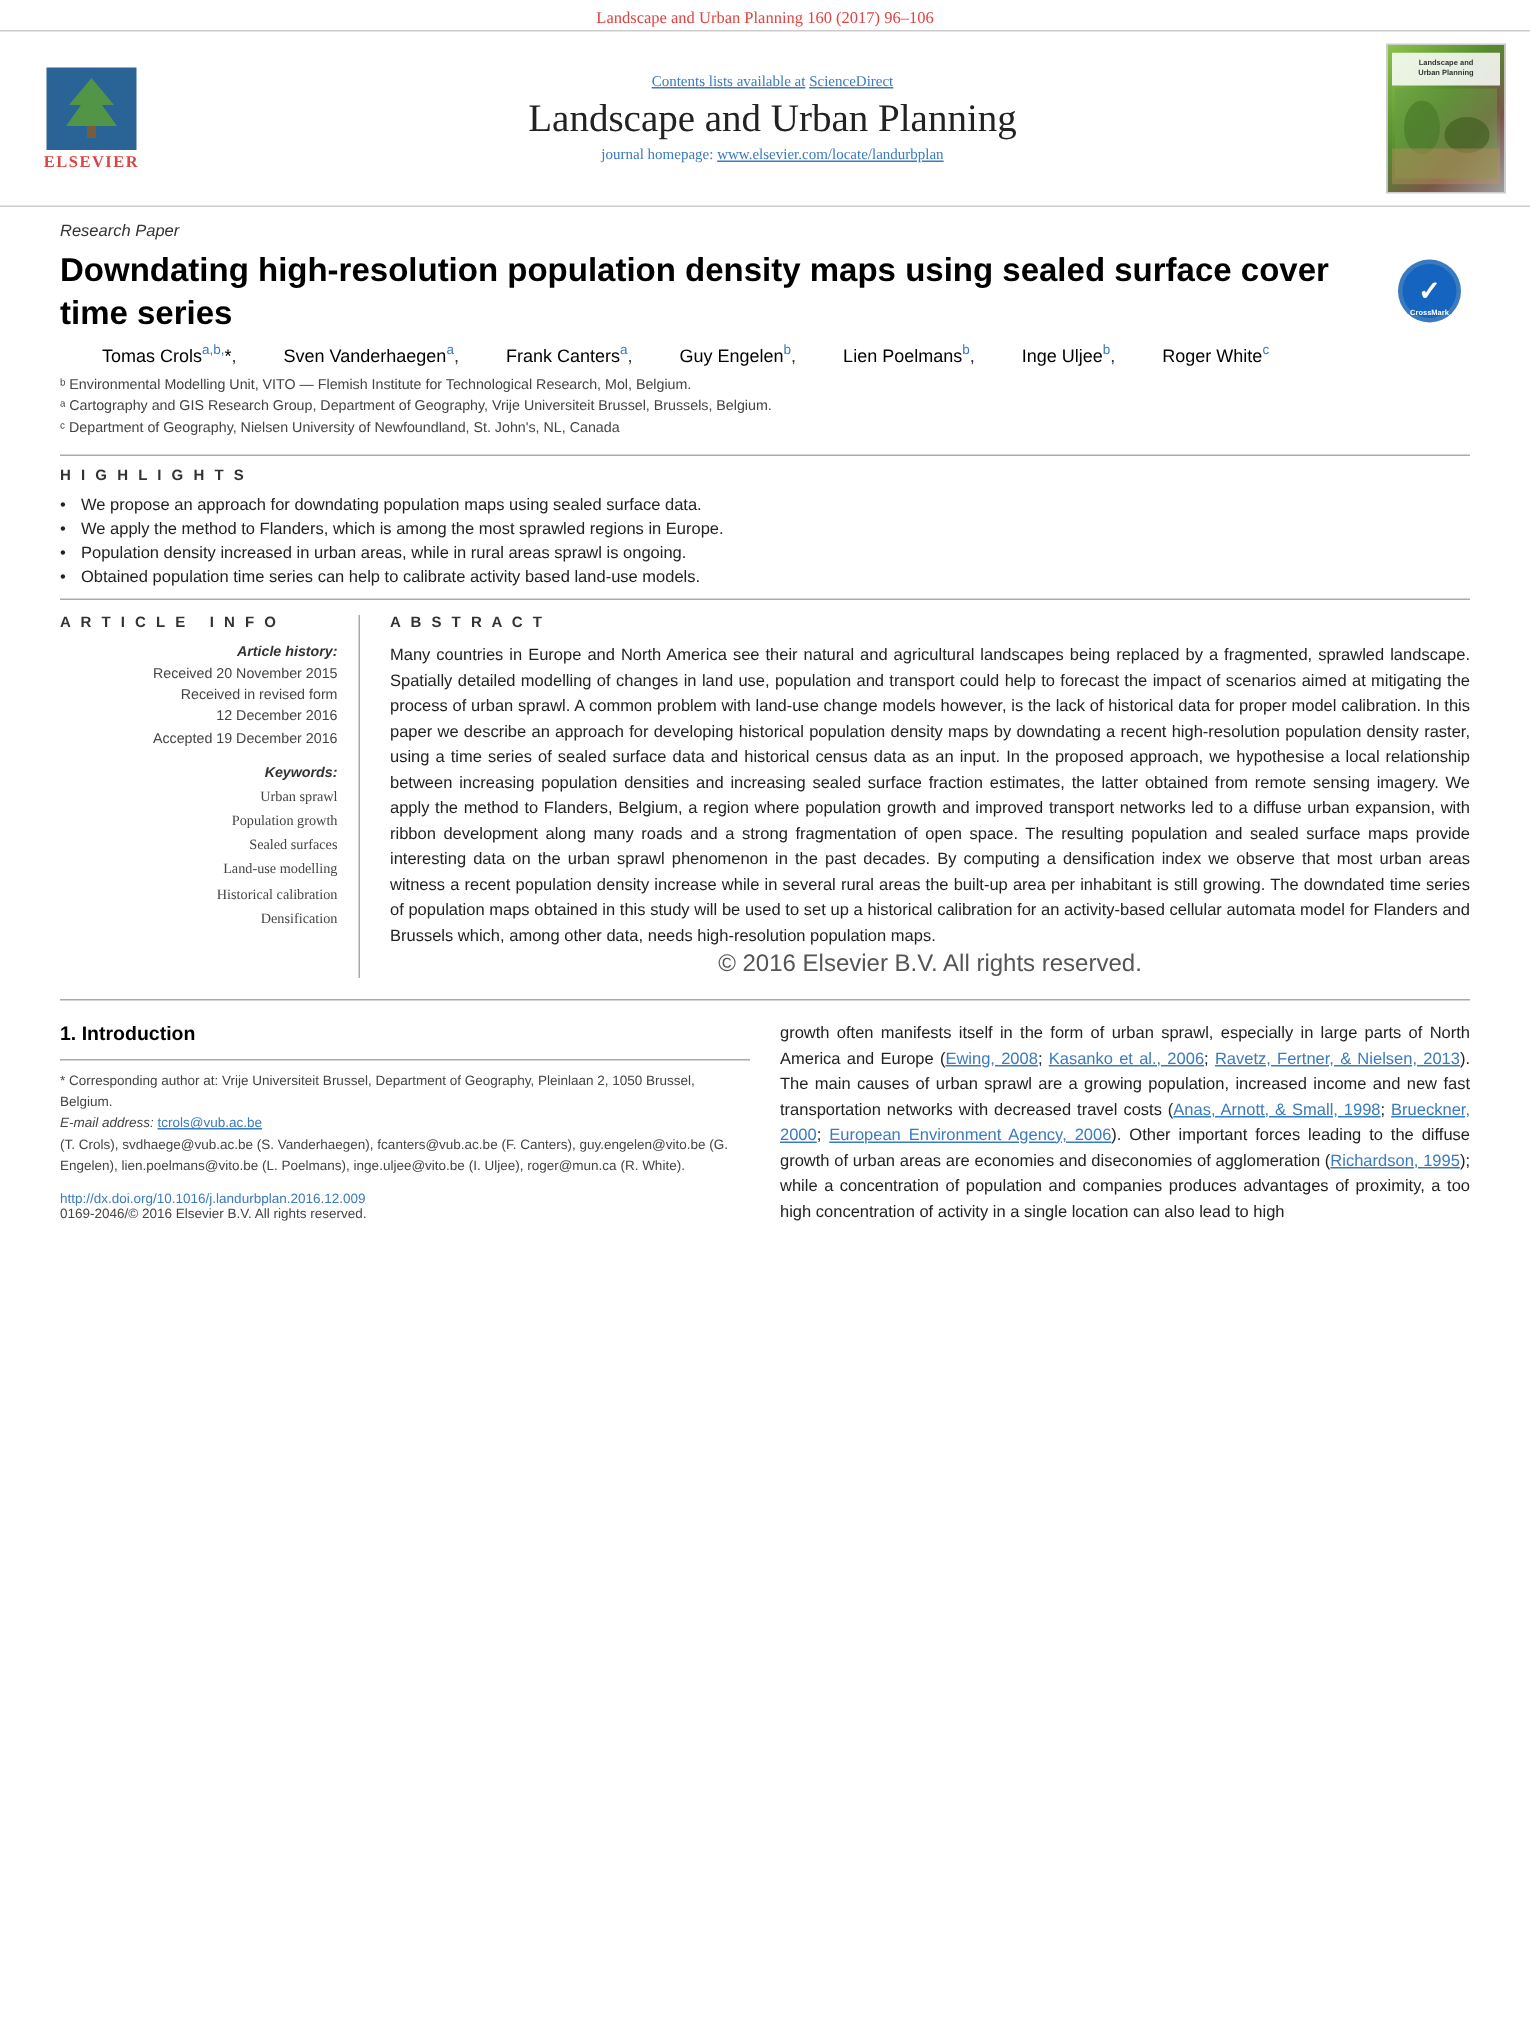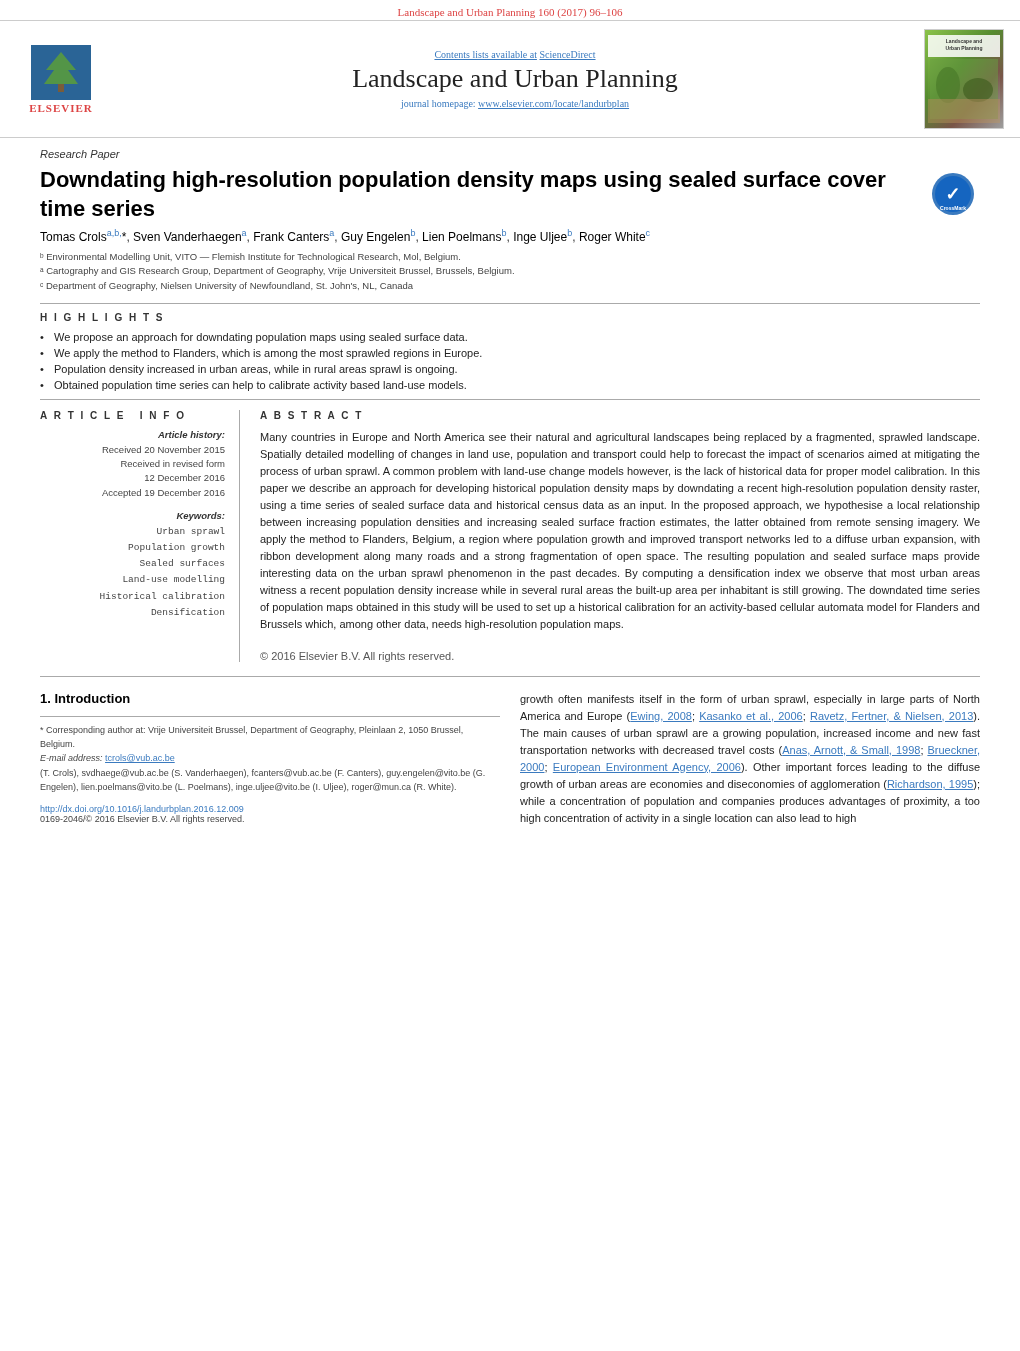--- a/index.html
+++ b/index.html
@@ -149,20 +149,21 @@
       color: #333;
       margin-bottom: 6px;
       font-family: Arial, sans-serif;
     }
     .authors sup {
       font-size: 9px;
       color: #3a7abf;
     }
     .author-name {
       color: #000;
+      margin-left: 28px;
     }
     .asterisk { color: #000; }
 
     .affiliations {
       font-size: 9.5px;
       color: #444;
       margin-bottom: 10px;
       line-height: 1.5;
       font-family: Arial, sans-serif;
     }
@@ -232,39 +233,39 @@
       margin-bottom: 3px;
     }
     .info-text {
       font-size: 9.5px;
       font-family: Arial, sans-serif;
       color: #444;
       line-height: 1.5;
     }
     .keywords-list {
       font-size: 9.5px;
-      font-family: Liberation Mono, monospace;
+      font-family: Liberation Serif, serif;
       color: #444;
       line-height: 1.7;
     }
 
     .abstract-text {
       font-size: 11px;
       font-family: Arial, sans-serif;
       color: #222;
       line-height: 1.55;
       text-align: justify;
     }
 
     .copyright-text {
-      font-size: 11px;
+      font-size: 16px;
       font-family: Arial, sans-serif;
       color: #555;
-      text-align: left;
-      margin-top: 16px;
+      text-align: center;
+      margin-top: 0;
     }
 
     
     .intro-section {
       margin-top: 14px;
       display: flex;
       gap: 20px;
     }
     .intro-left {
       flex: 1;

